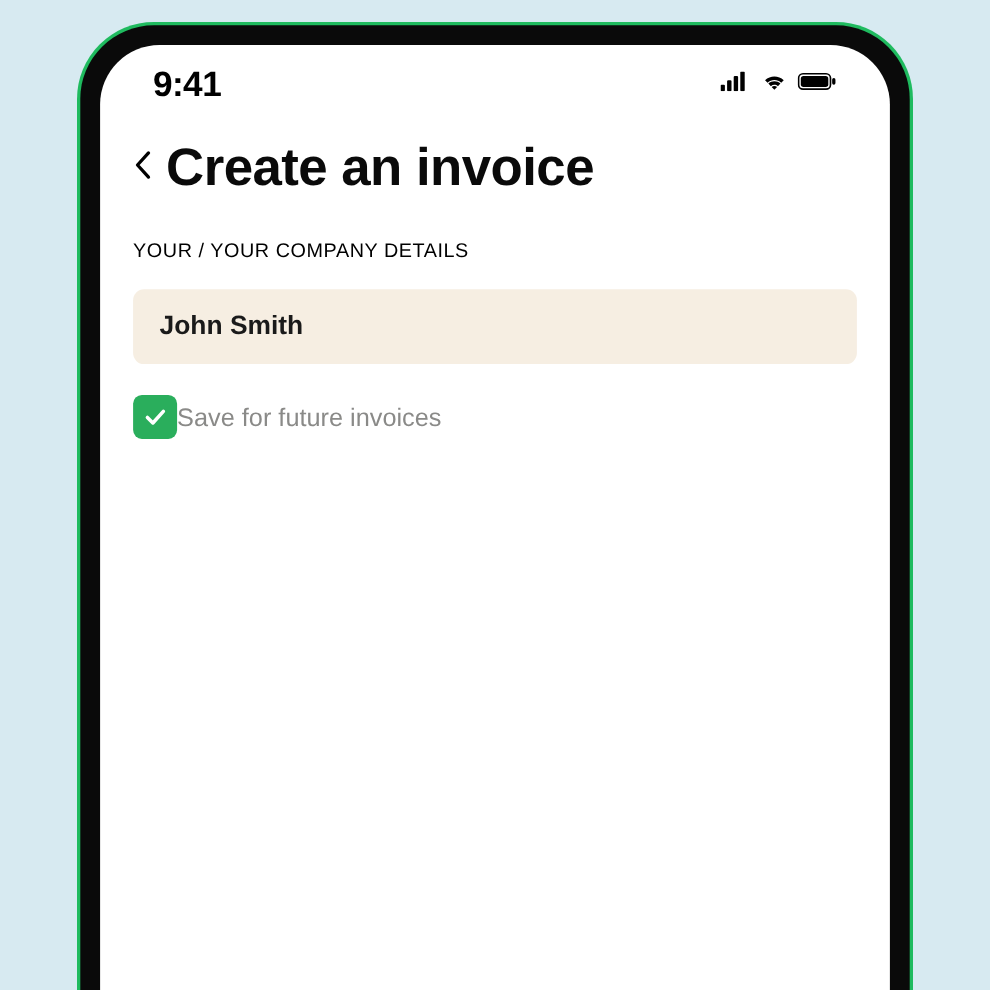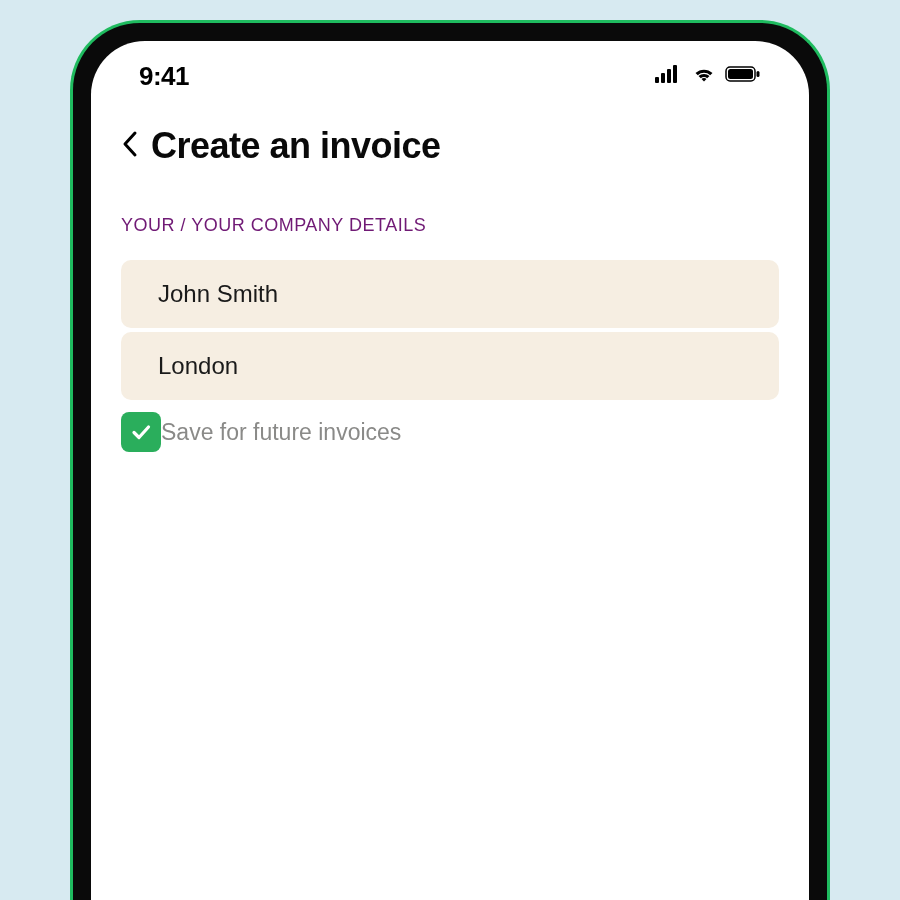--- a/index.html
+++ b/index.html
@@ -34,21 +34,21 @@
       min-height: 870px;
     }
     .status-bar {
       display: flex;
       justify-content: space-between;
       align-items: center;
       padding: 22px 48px 12px 48px;
       height: 60px;
     }
     .status-time {
-      font-size: 26px;
+      font-size: 32px;
       font-weight: 600;
       color: #000;
       letter-spacing: -0.5px;
     }
     .status-icons {
       display: flex;
       align-items: center;
       gap: 8px;
     }
     .header {
@@ -58,45 +58,45 @@
       gap: 12px;
     }
     .back-chevron {
       font-size: 30px;
       font-weight: 400;
       color: #000;
       cursor: pointer;
       line-height: 1;
     }
     .page-title {
-      font-size: 36px;
+      font-size: 48px;
       font-weight: 700;
       color: #0a0a0a;
       letter-spacing: -0.5px;
     }
     .content {
       padding: 6px 30px 0 30px;
     }
     .section-label {
       font-size: 18px;
       font-weight: 500;
-      color: #701a75;
+      color: #000000;
       letter-spacing: 0.5px;
       text-transform: uppercase;
       margin-bottom: 24px;
-      margin-top: 22px;
+      margin-top: 12px;
     }
     .input-field {
       background: #f6eee2;
       border-radius: 10px;
-      padding: 20px 37px;
+      padding: 20px 24px;
       font-size: 24px;
-      font-weight: 400;
+      font-weight: 700;
       color: #1a1a1a;
-      margin-bottom: 4px;
+      margin-bottom: 20px;
       cursor: text;
     }
     .row {
       display: flex;
       gap: 20px;
     }
     .row .input-field {
       flex: 1;
     }
     .checkbox-row {
@@ -164,21 +164,20 @@
     </div>
 
     <div class="content">
 
       <div class="section-label">YOUR / YOUR COMPANY DETAILS</div>
 
       <div class="input-field">John Smith</div>
 
 
       <div class="row">
-        <div class="input-field">London</div>
       </div>
 
 
       <div class="checkbox-row">
         <div class="checkbox">
           <svg width="24" height="24" viewBox="0 0 24 24">
             <path d="M5 12.5 L10 17.5 L19.5 7" stroke="#fff" stroke-width="3.2" fill="none" stroke-linecap="round" stroke-linejoin="round"></path>
           </svg>
         </div>
         <span class="checkbox-label">Save for future invoices</span>

